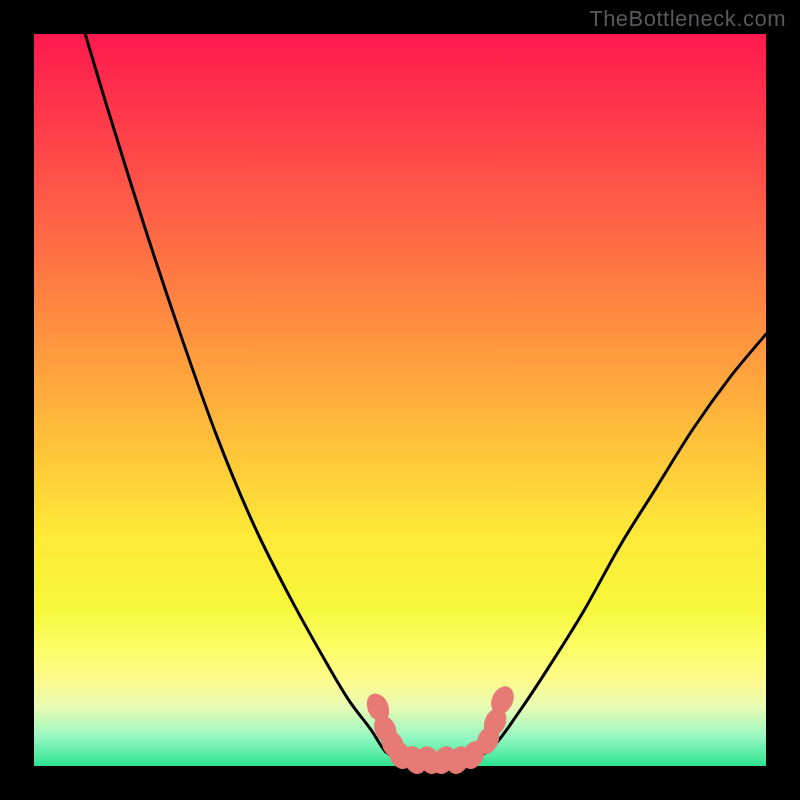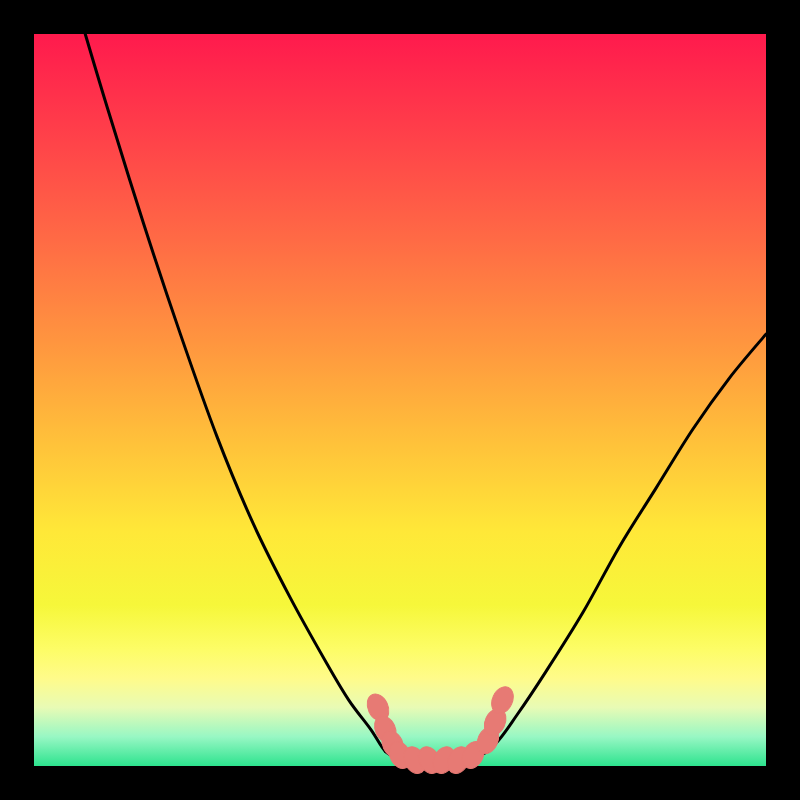--- a/index.html
+++ b/index.html
@@ -79,13 +79,14 @@
           <ellipse cx="395.28000000000003" cy="726.144" rx="10" ry="14" fill="#e77a74" stroke="#e77a74" transform="rotate(-25 395.28000000000003 726.144)"></ellipse>
           <ellipse cx="409.92" cy="726.144" rx="10" ry="14" fill="#e77a74" stroke="#e77a74" transform="rotate(25 409.92 726.144)"></ellipse>
           <ellipse cx="424.55999999999995" cy="726.144" rx="10" ry="14" fill="#e77a74" stroke="#e77a74" transform="rotate(25 424.55999999999995 726.144)"></ellipse>
           <ellipse cx="439.2" cy="721.02" rx="10" ry="14" fill="#e77a74" stroke="#e77a74" transform="rotate(25 439.2 721.02)"></ellipse>
           <ellipse cx="453.84" cy="706.38" rx="10" ry="14" fill="#e77a74" stroke="#e77a74" transform="rotate(25 453.84 706.38)"></ellipse>
           <ellipse cx="461.16" cy="688.08" rx="10" ry="14" fill="#e77a74" stroke="#e77a74" transform="rotate(25 461.16 688.08)"></ellipse>
           <ellipse cx="468.48" cy="666.12" rx="10" ry="14" fill="#e77a74" stroke="#e77a74" transform="rotate(25 468.48 666.12)"></ellipse>
         </g>
     </svg>
   </div>
+  <div class="watermark">TheBottleneck.com</div>
 </div>
 
 </body></html>

